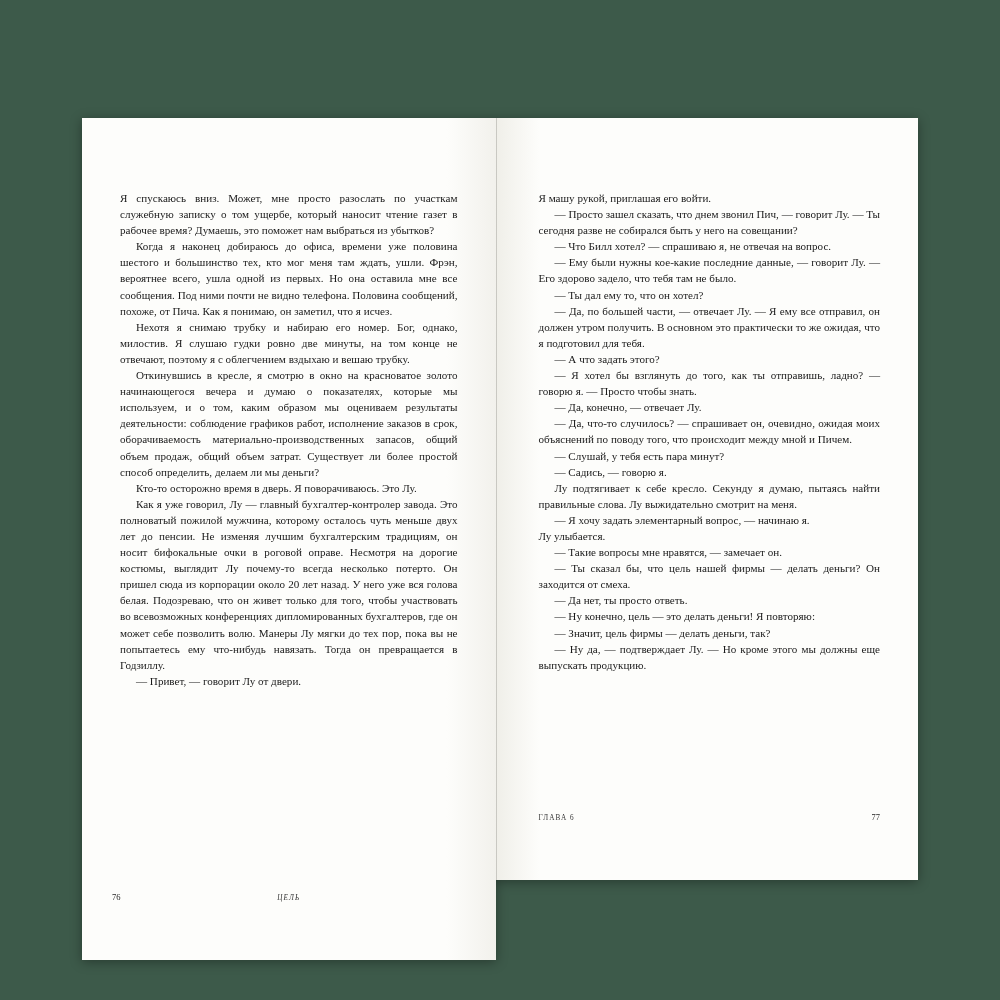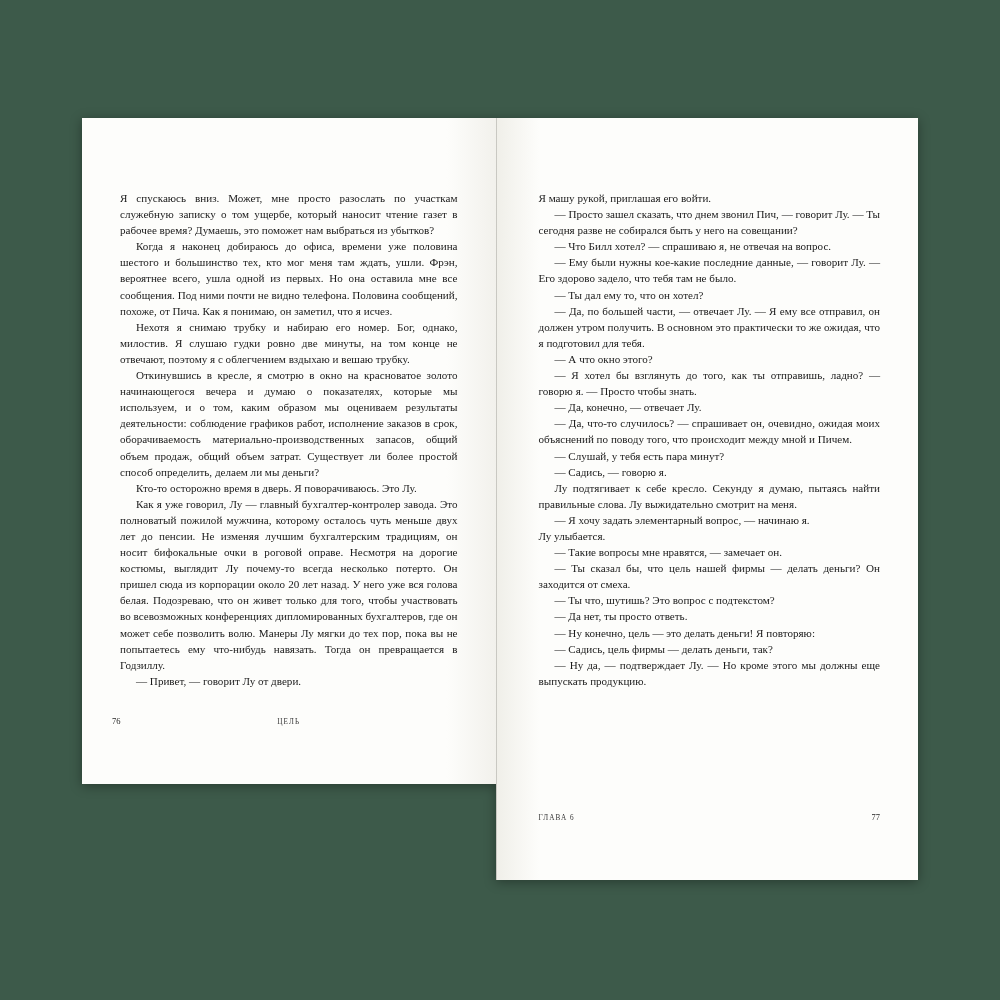--- a/index.html
+++ b/index.html
@@ -22,21 +22,21 @@
     display: flex;
     filter: drop-shadow(0 2px 6px rgba(0,0,0,0.35));
   }
   .page {
     background: #fdfdfb;
     position: relative;
     box-sizing: border-box;
   }
   .page-left {
     width: 414px;
-    height: 666px;
+    height: 842px;
     padding: 72px 38px 0 38px;
     background: linear-gradient(to right, #fdfdfb 0%, #fdfdfb 88%, #f2f1ec 100%);
   }
   .page-right {
     width: 422px;
     height: 762px;
     padding: 72px 38px 12px 42px;
     background: linear-gradient(to left, #fdfdfb 0%, #fdfdfb 90%, #f0efe9 100%);
   }
   .gutter {
@@ -69,21 +69,21 @@
   .folio-num-left { left: 30px; }
   .folio-num-right { right: 38px; }
   .running-head {
     position: absolute;
     bottom: 58px;
     font-size: 7.2px;
     letter-spacing: 1.1px;
     color: #333;
     text-transform: uppercase;
   }
-  .rh-left { left: 50%; transform: translateX(-50%); }
+  .rh-left { left: 50%; transform: translateX(-50%); font-style: italic; }
   .rh-right { left: 42px; text-align: center; }
 </style>
 </head>
 <body>
 
 <div class="book">
 
   <div class="page page-left">
     <div class="text-block">
       <p class="noindent">Я спускаюсь вниз. Может, мне просто разослать по участкам служебную записку о том ущербе, который наносит чтение газет в рабочее время? Думаешь, это поможет нам выбраться из убытков?</p>
@@ -101,34 +101,33 @@
   <div class="gutter"></div>
 
   <div class="page page-right">
     <div class="text-block">
       <p class="noindent">Я машу рукой, приглашая его войти.</p>
       <p>— Просто зашел сказать, что днем звонил Пич, — говорит Лу. — Ты сегодня разве не собирался быть у него на совещании?</p>
       <p>— Что Билл хотел? — спрашиваю я, не отвечая на вопрос.</p>
       <p>— Ему были нужны кое-какие последние данные, — говорит Лу. — Его здорово задело, что тебя там не было.</p>
       <p>— Ты дал ему то, что он хотел?</p>
       <p>— Да, по большей части, — отвечает Лу. — Я ему все отправил, он должен утром получить. В основном это практически то же ожидая, что я подготовил для тебя.</p>
-      <p>— А что окно этого?</p>
+      <p>— А что задать этого?</p>
       <p>— Я хотел бы взглянуть до того, как ты отправишь, ладно? — говорю я. — Просто чтобы знать.</p>
       <p>— Да, конечно, — отвечает Лу.</p>
       <p>— Да, что-то случилось? — спрашивает он, очевидно, ожидая моих объяснений по поводу того, что происходит между мной и Пичем.</p>
       <p>— Слушай, у тебя есть пара минут?</p>
       <p>— Садись, — говорю я.</p>
       <p>Лу подтягивает к себе кресло. Секунду я думаю, пытаясь найти правильные слова. Лу выжидательно смотрит на меня.</p>
       <p>— Я хочу задать элементарный вопрос, — начинаю я.</p>
       <p class="noindent">Лу улыбается.</p>
       <p>— Такие вопросы мне нравятся, — замечает он.</p>
       <p>— Ты сказал бы, что цель нашей фирмы — делать деньги? Он заходится от смеха.</p>
-      <p>— Ты что, шутишь? Это вопрос с подтекстом?</p>
       <p>— Да нет, ты просто ответь.</p>
       <p>— Ну конечно, цель — это делать деньги! Я повторяю:</p>
-      <p>— Садись, цель фирмы — делать деньги, так?</p>
+      <p>— Значит, цель фирмы — делать деньги, так?</p>
       <p>— Ну да, — подтверждает Лу. — Но кроме этого мы должны еще выпускать продукцию.</p>
     </div>
     <div class="folio folio-num-right">77</div>
     <div class="running-head rh-right">ГЛАВА 6</div>
   </div>
 
 </div>
 
 </body></html>

